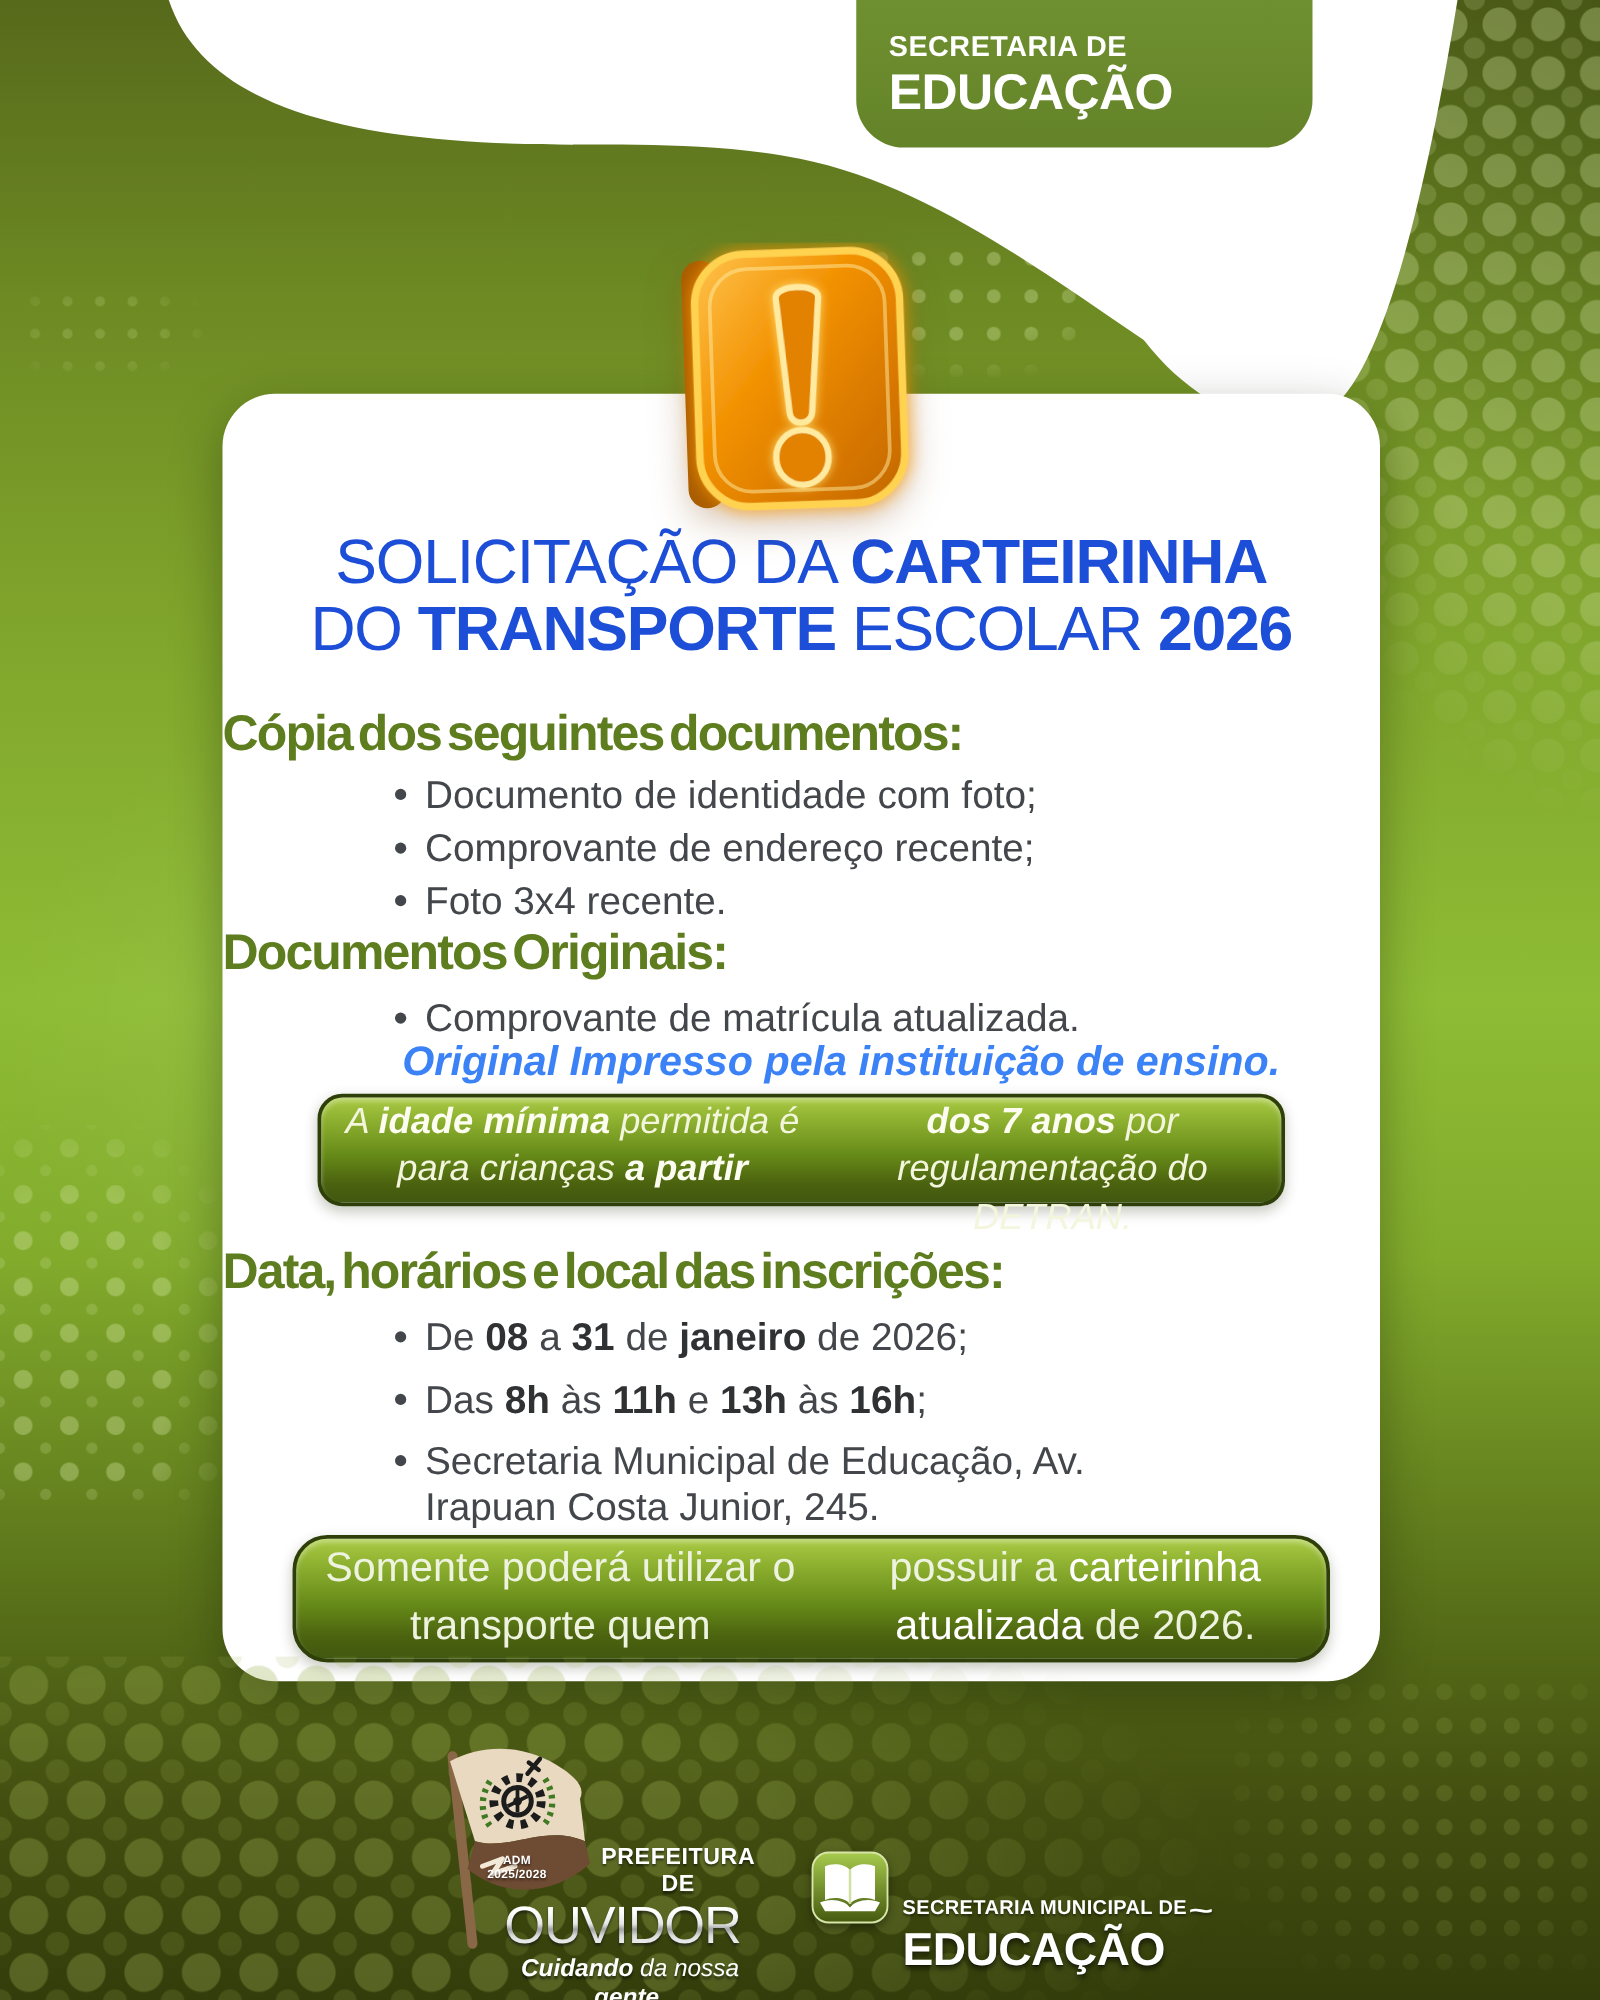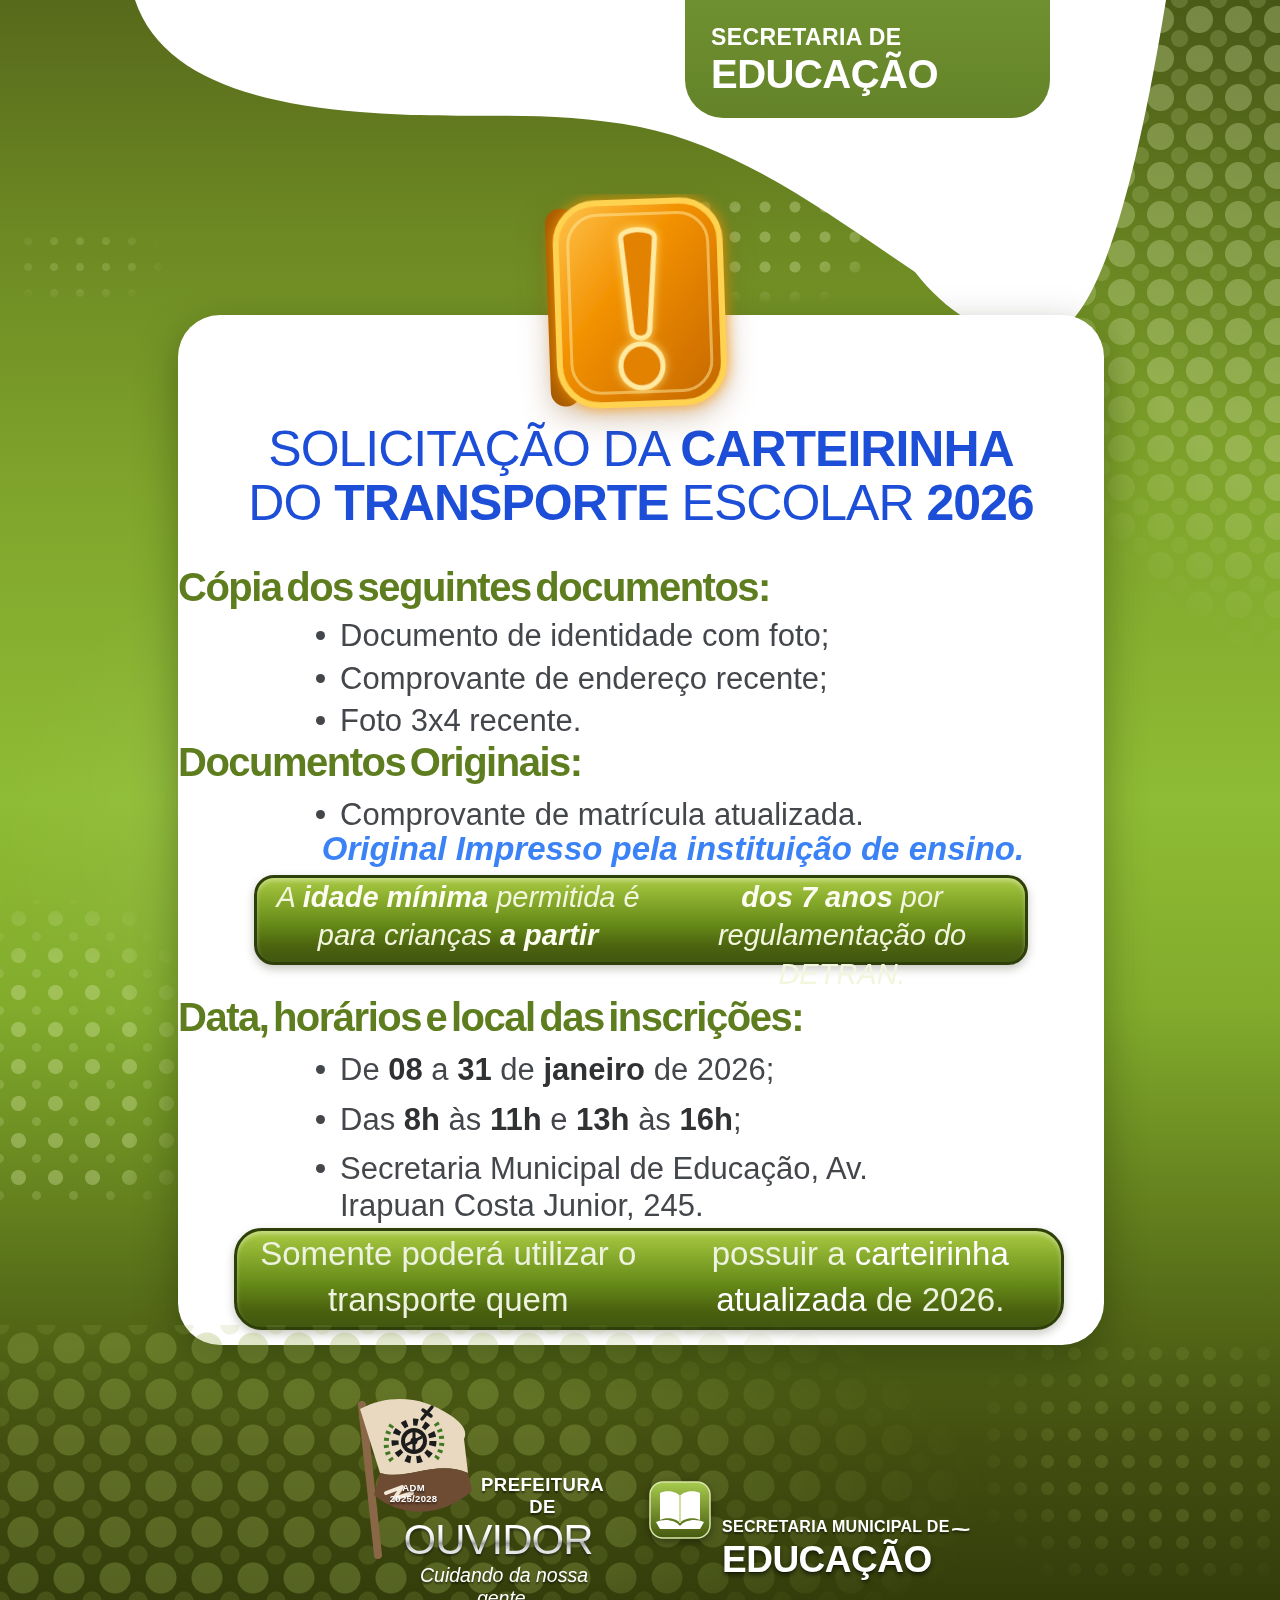--- a/index.html
+++ b/index.html
@@ -90,21 +90,21 @@
   .flag-svg{position:absolute;left:332px;top:1395px;}
   .pref-block{position:absolute;left:378px;top:1474px;width:240px;text-align:center;color:#fff;}
   .pref-top{display:flex;justify-content:center;align-items:baseline;gap:18px;text-shadow:0 2px 2px rgba(0,0,0,0.55);}
   .pref-adm{font-size:9.5px;font-weight:700;letter-spacing:0.3px;}
   .pref-label{font-size:18.5px;font-weight:800;letter-spacing:0.5px;}
   .ouvidor-name{font-size:42px;font-weight:400;letter-spacing:-1px;line-height:1.05;
     background:linear-gradient(180deg,#ffffff 25%,#e6e6e6 48%,#9fa0a2 58%,#dcdcdc 70%,#ffffff 100%);
     -webkit-background-clip:text;background-clip:text;color:transparent;
     filter:drop-shadow(0 2px 1px rgba(20,20,20,0.6));}
   .pref-tag{font-size:19.5px;font-style:italic;margin-top:2px;text-shadow:0 2px 2px rgba(0,0,0,0.55);}
-  .pref-tag b{font-weight:400;margin-left:12px;}
+  .pref-tag b{font-weight:700;margin-left:12px;}
   .pref-tag span,.pref-tag b{white-space:pre-wrap;}
   .book-svg{position:absolute;left:648px;top:1480px;filter:drop-shadow(0 3px 4px rgba(0,0,0,0.4));}
   .edu-block{position:absolute;left:722px;top:1482px;color:#fff;}
   .edu-top{font-size:16px;font-weight:800;letter-spacing:0.3px;text-shadow:0 2px 2px rgba(0,0,0,0.5);display:flex;align-items:flex-start;margin-top:36px;}
   .edu-swoosh{display:inline-block;transform:scaleX(1.7);font-size:20px;font-weight:800;margin-left:5px;}
   .edu-name{font-size:37px;font-weight:800;letter-spacing:-0.5px;margin-top:-2px;
     text-shadow:0 3px 4px rgba(0,0,0,0.55), 0 1px 0 rgba(0,0,0,0.4);}
 </style>
 </head>
 <body>

